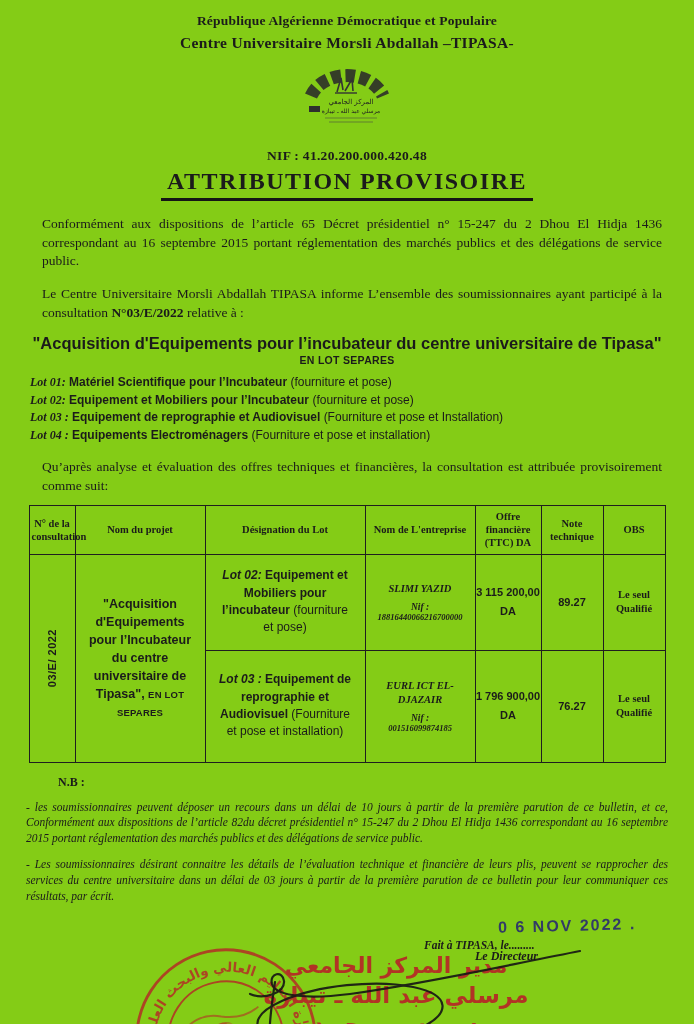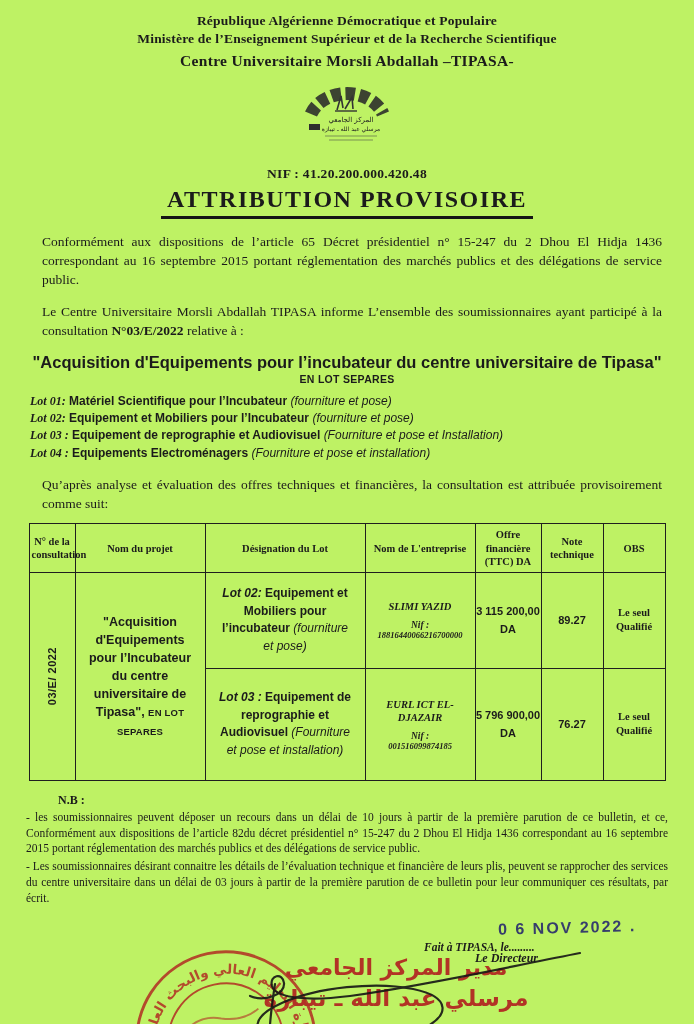--- a/index.html
+++ b/index.html
@@ -1,19 +1,19 @@
 <!DOCTYPE html>
 <html lang="fr"><head>
 <meta charset="utf-8">
 <style>
   * { margin:0; padding:0; box-sizing:border-box; }
   html,body { background:#e8e8e6; }
   .page {
     position:relative; width:694px; height:1024px; margin:0 auto;
-    background:#bef264; overflow:hidden;
+    background:#84cc16; overflow:hidden;
     color:#1b1b1b;
     font-family:"Liberation Serif", serif;
   }
   
   .doc-header { text-align:center; padding-top:12px; }
   .h-line1, .h-line2 { font-weight:bold; font-size:13.5px; line-height:1.35; letter-spacing:.2px; }
   .h-line3 { font-weight:bold; font-size:15.5px; margin-top:4px; letter-spacing:.3px; }
   .logo-wrap { margin-top:10px; }
   .nif-line { font-weight:bold; font-size:13.5px; margin-top:16px; letter-spacing:.3px; }
 
@@ -35,21 +35,21 @@
     font-family:"Liberation Sans", sans-serif; font-weight:bold; font-size:16.5px;
   }
   .object-sub {
     text-align:center; font-family:"Liberation Sans", sans-serif;
     font-weight:bold; font-size:10.5px; letter-spacing:.3px; margin-top:1px;
   }
   .lots { padding:8px 30px 0 30px; font-family:"Liberation Sans", sans-serif; }
   .lot-line { font-size:12px; line-height:1.45; }
   .lot-prefix { font-style:italic; font-weight:bold; font-family:"Liberation Serif", serif; }
   .lot-name { font-weight:bold; }
-  .lot-detail { font-style:italic; }
+  .lot-detail { }
 
   
   .award-table { border-collapse:collapse; margin:10px auto 0 auto; table-layout:fixed; width:636px; }
   .award-table th, .award-table td { border:1.6px solid #1f1f1f; vertical-align:middle; text-align:center; }
   .award-table th { font-size:10.5px; font-weight:bold; padding:4px 2px; line-height:1.25; }
   .cell-rot { height:100%; }
   .rot-text {
     writing-mode:vertical-rl; transform:rotate(180deg); margin:0 auto;
     font-family:"Liberation Sans", sans-serif; font-weight:bold; font-size:11px; letter-spacing:.5px;
     white-space:nowrap;
@@ -64,21 +64,21 @@
   .company-nif { font-weight:bold; font-size:8.5px; }
   .cell-offer { font-family:"Liberation Sans", sans-serif; font-weight:bold; font-size:11px; line-height:1.7; }
   .cell-note { font-family:"Liberation Sans", sans-serif; font-weight:bold; font-size:11px; }
   .cell-obs { font-weight:bold; font-size:10.5px; line-height:1.35; padding:2px 4px; }
   .row-lot2 td { height:96px; }
   .row-lot3 td { height:112px; }
 
   
   .nb-section { padding:12px 26px 0 26px; }
   .nb-label { font-weight:bold; font-size:12px; padding-left:32px; }
-  .nb-item { font-size:11.5px; line-height:1.38; text-align:justify; margin-top:2px; }
+  .nb-item { font-size:11.5px; line-height:1.38; text-align:justify; margin-top:10px;font-style:italic; }
 
   
   .sig-section { position:relative; height:235px; margin-top:14px; }
   .fait-line { position:absolute; left:424px; top:20px; font-style:italic; font-weight:bold; font-size:11.5px; white-space:nowrap; }
   .date-stamp {
     position:absolute; left:498px; top:-2px;
     font-family:"Liberation Sans", sans-serif; font-weight:bold; font-size:16px;
     letter-spacing:2px; transform:rotate(-1.5deg); white-space:nowrap; opacity:.92;
   }
   .role-line { position:absolute; left:475px; top:30px; font-style:italic; font-weight:bold; font-size:12px; }
@@ -94,21 +94,20 @@
   .name-stamp .ar3 { font-size:20px; }
   .sig-svg { position:absolute; left:178px; top:18px; pointer-events:none; }
 </style>
 </head>
 <body>
 
 <div class="page">
 
   <header class="doc-header">
     <div class="h-line1">République Algérienne Démocratique et Populaire</div>
-    <div class="h-line2">Ministère de l’Enseignement Supérieur et de la Recherche Scientifique</div>
     <div class="h-line3">Centre Universitaire Morsli Abdallah –TIPASA-</div>
 
     <div class="logo-wrap">
       <svg width="104" height="66" viewBox="0 0 104 66" aria-hidden="true">
 
         <path d="M 16,34 A 38,30 0 0 1 88,34" stroke="#2a2a2a" stroke-width="13" fill="none" stroke-dasharray="9.5 4.5" opacity="0.88"></path>
 
         <path d="M 42,30 L 46,16 L 48,28 M 50,29 L 57,17 L 58,29" stroke="#333" stroke-width="1.6" fill="none"></path>
         <path d="M 40,31 L 62,31" stroke="#333" stroke-width="1.4"></path>
 
@@ -197,21 +196,21 @@
           <span class="lot-prefix">Lot 03 :</span>
           <span class="lot-name">Equipement de reprographie et Audiovisuel</span>
           <span class="lot-detail">(Fourniture et pose et installation)</span>
         </td>
         <td class="cell-company">
           <div class="company-name">EURL ICT  EL-DJAZAIR</div>
           <div class="company-nif-label">Nif :</div>
           <div class="company-nif">001516099874185</div>
         </td>
         <td class="cell-offer">
-          <div>5 796 900,00</div>
+          <div>1 796 900,00</div>
           <div>DA</div>
         </td>
         <td class="cell-note">76.27</td>
         <td class="cell-obs">Le seul Qualifié</td>
       </tr>
     </tbody>
   </table>
 
   <div class="nb-section">
     <div class="nb-label">N.B :</div>

